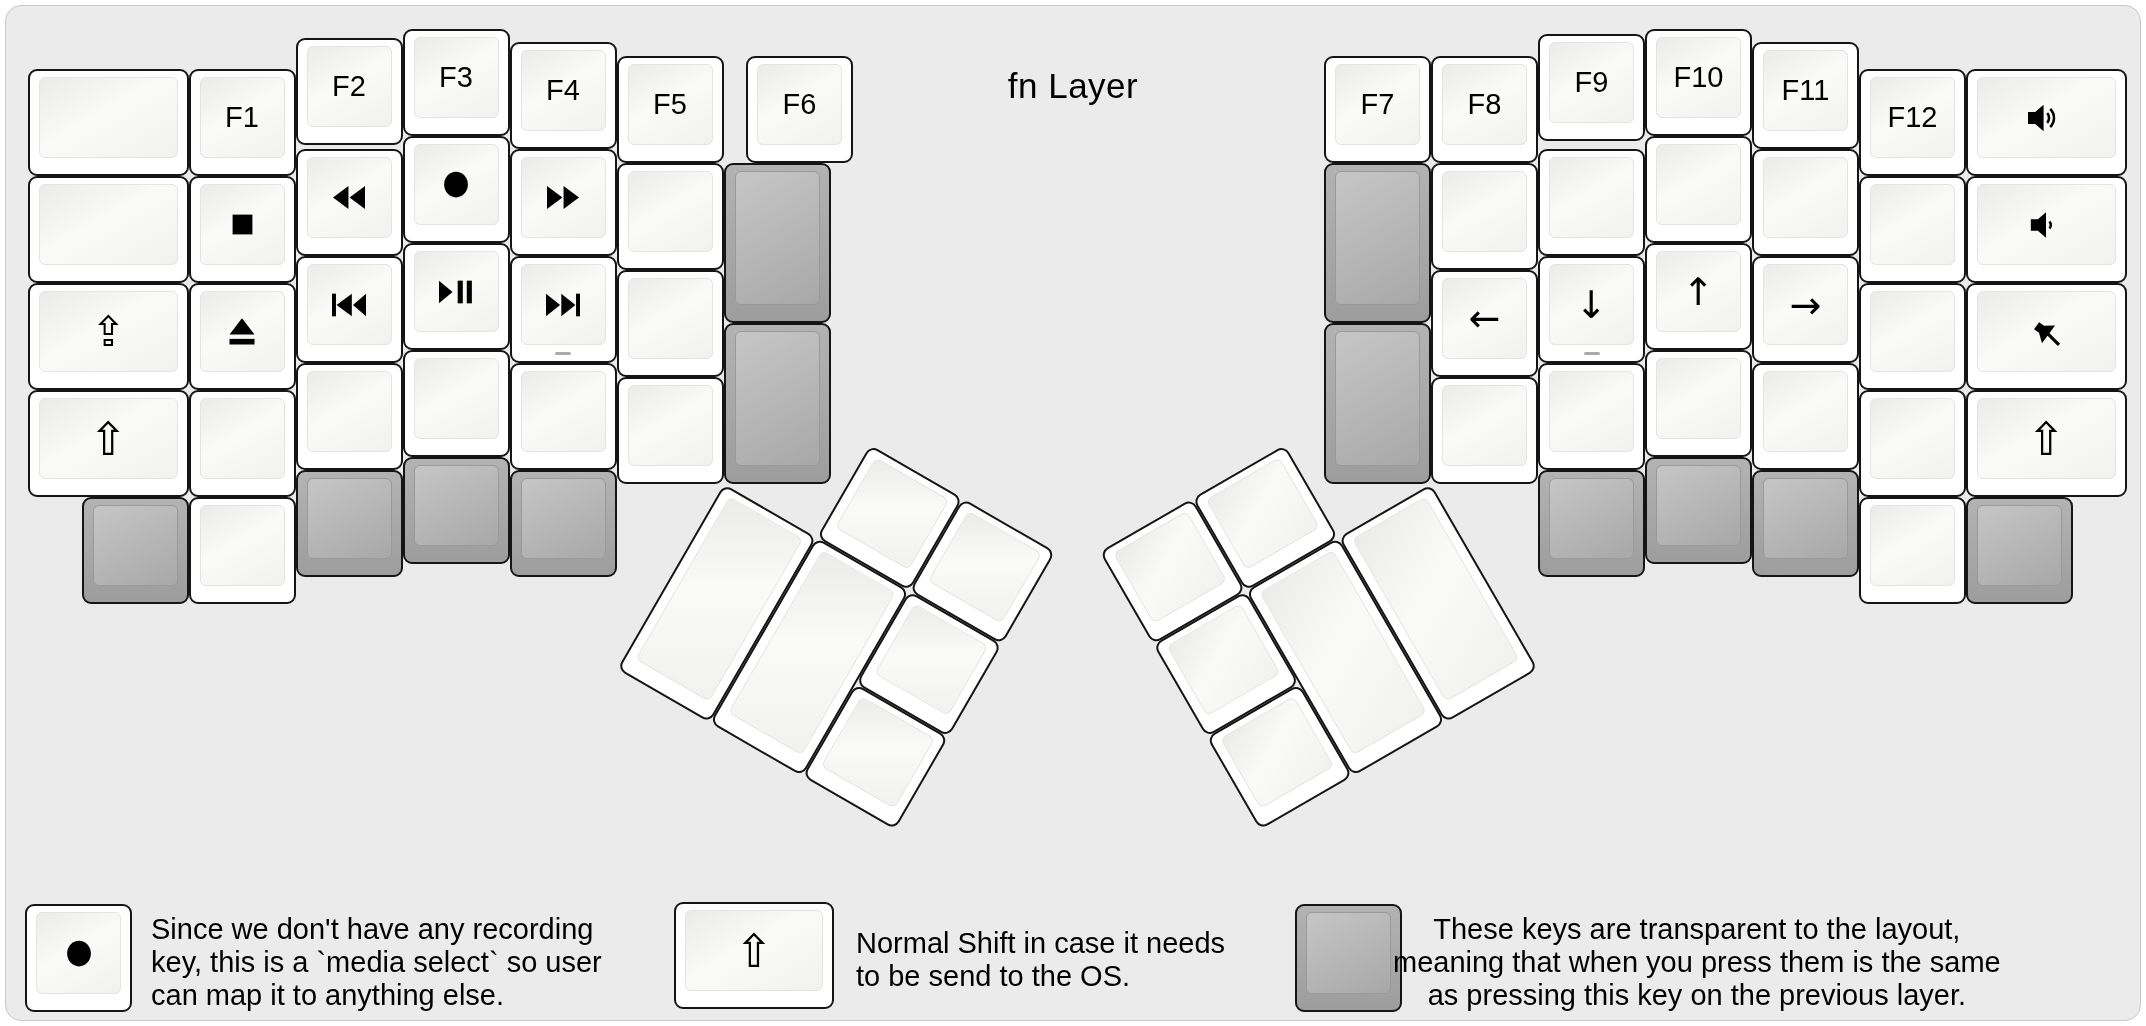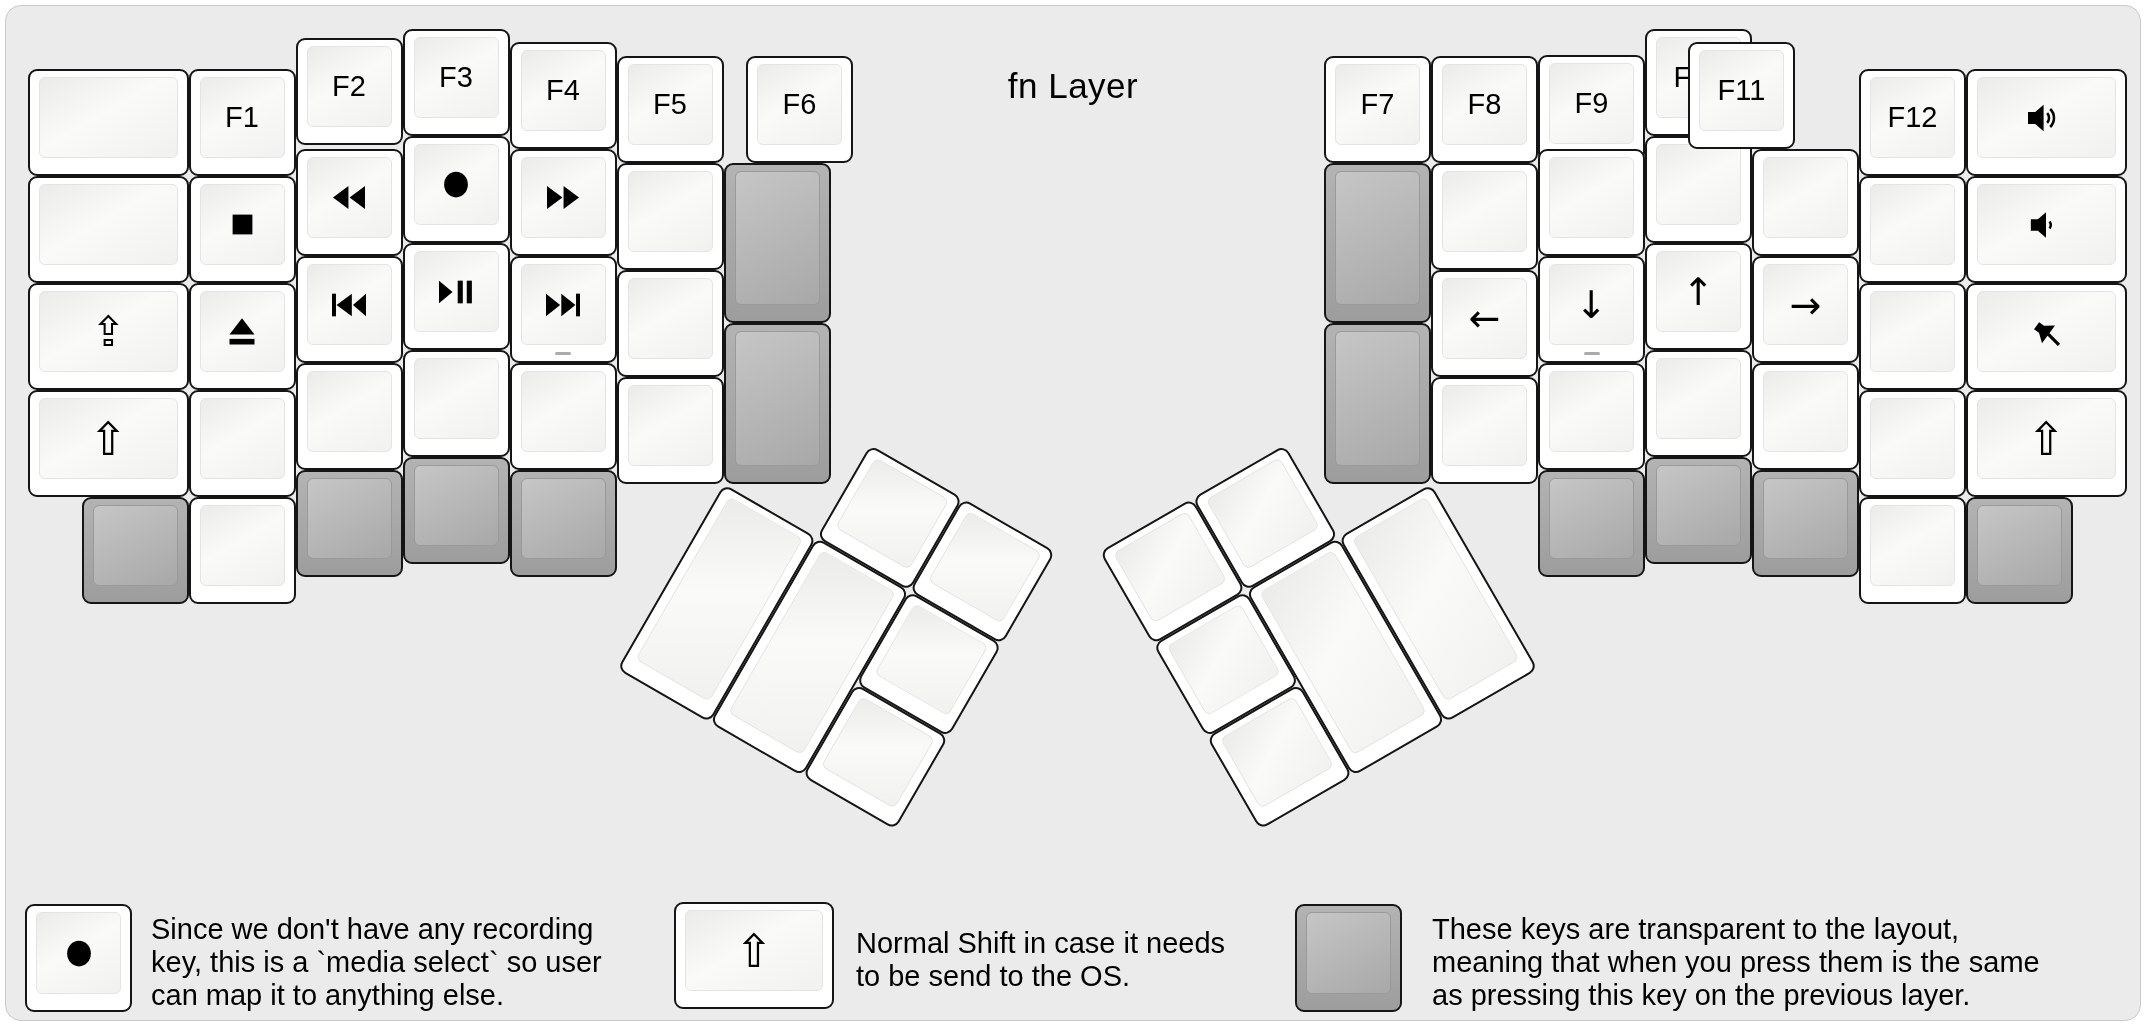--- a/index.html
+++ b/index.html
@@ -226,21 +226,21 @@
           <div class="inner"></div>
         </div>
         <div class="key w" style="left: 1425px; top: 263.75px; width: 107px; height: 107px;">
           <div class="inner">
             <span class="glyph arrow">←</span>
           </div>
         </div>
         <div class="key w" style="left: 1425px; top: 370.75px; width: 107px; height: 107px;">
           <div class="inner"></div>
         </div>
-        <div class="key w" style="left: 1532px; top: 49px; width: 107px; height: 107px;">
+        <div class="key w" style="left: 1532px; top: 28px; width: 107px; height: 107px;">
           <div class="inner">
             <span class="label">F9</span>
           </div>
         </div>
         <div class="key w" style="left: 1532px; top: 143.375px; width: 107px; height: 107px;">
           <div class="inner"></div>
         </div>
         <div class="key w" style="left: 1532px; top: 250.375px; width: 107px; height: 107px;">
           <div class="inner">
             <span class="glyph arrow">↓</span>
@@ -259,21 +259,21 @@
           <div class="inner"></div>
         </div>
         <div class="key w" style="left: 1639px; top: 237px; width: 107px; height: 107px;">
           <div class="inner">
             <span class="glyph arrow">↑</span>
           </div>
         </div>
         <div class="key w" style="left: 1639px; top: 344px; width: 107px; height: 107px;">
           <div class="inner"></div>
         </div>
-        <div class="key w" style="left: 1682px; top: 36.375px; width: 107px; height: 107px;">
+        <div class="key w" style="left: 1746px; top: 36.375px; width: 107px; height: 107px;">
           <div class="inner">
             <span class="label">F11</span>
           </div>
         </div>
         <div class="key w" style="left: 1746px; top: 143.375px; width: 107px; height: 107px;">
           <div class="inner"></div>
         </div>
         <div class="key w" style="left: 1746px; top: 250.375px; width: 107px; height: 107px;">
           <div class="inner">
             <span class="glyph arrow">→</span>
@@ -406,18 +406,18 @@
         <div class="key w" style="left: 668px; top: 896px; width: 160px; height: 107px;">
           <div class="inner">
             <span class="glyph shift">⇧</span>
           </div>
         </div>
         <div class="legend-text" style="left: 850px; top: 921px;">Normal Shift in case it needs
 to be send to the OS.</div>
         <div class="key g" style="left: 1289px; top: 898px; width: 107px; height: 108px;">
           <div class="inner"></div>
         </div>
-        <div class="legend-text" style="left: 1426px; top: 907px;">These keys are transparent to the layout,
+        <div class="legend-text" style="left: 1387px; top: 907px; text-align: center;">These keys are transparent to the layout,
 meaning that when you press them is the same
 as pressing this key on the previous layer.</div>
       </div>
   </div>
 </div>
 
 </body></html>

